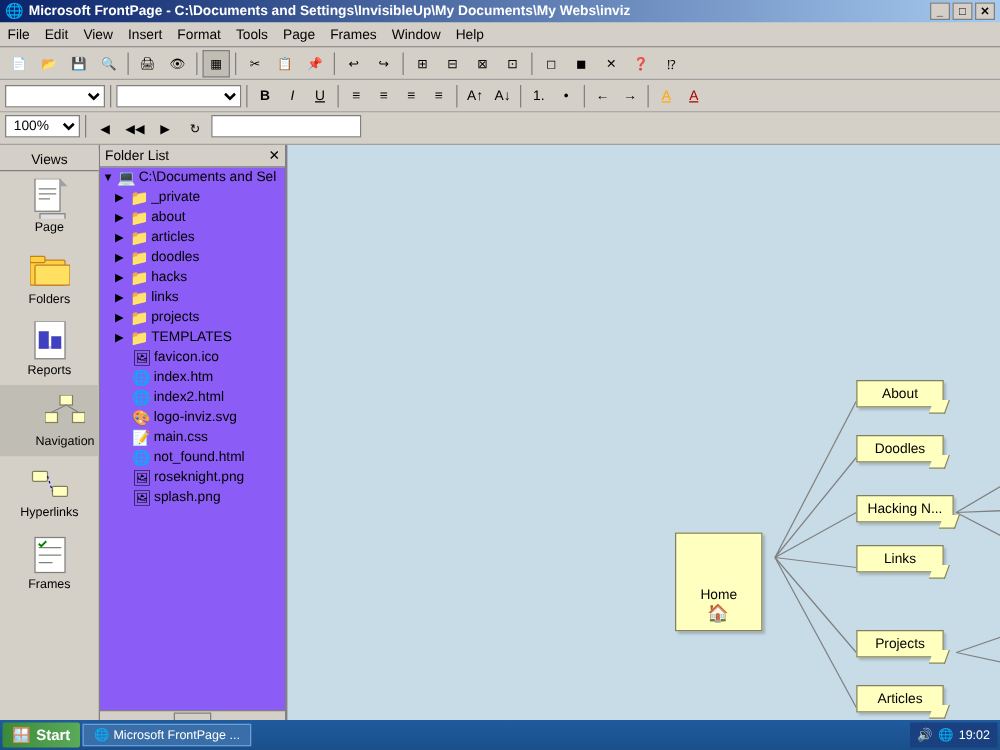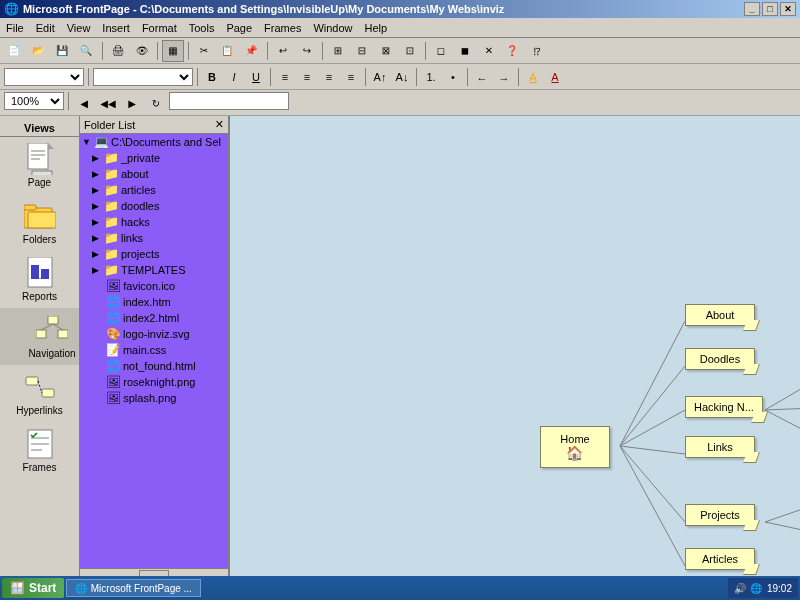--- a/index.html
+++ b/index.html
@@ -115,21 +115,21 @@
       font-size: 10px;
       gap: 2px;
     }
     .view-icon {
       width: 32px; height: 32px;
       display: flex; align-items: center; justify-content: center;
     }
     #views-label {
       background: #d4d0c8;
       font-size: 11px;
-      font-weight: bold;
+      font-weight: normal;
       padding: 2px 4px;
       border-bottom: 1px solid #808080;
       text-align: center;
     }
 
     
     #folder-panel {
       width: 150px;
       background: #8b5cf6;
       border-right: 2px solid #808080;
@@ -586,21 +586,21 @@
 
       <line x1="535" y1="294" x2="610" y2="250" stroke="#808080" stroke-width="1"></line>
       <line x1="535" y1="294" x2="610" y2="291" stroke="#808080" stroke-width="1"></line>
       <line x1="535" y1="294" x2="610" y2="333" stroke="#808080" stroke-width="1"></line>
 
       <line x1="535" y1="406" x2="610" y2="380" stroke="#808080" stroke-width="1"></line>
       <line x1="535" y1="406" x2="610" y2="422" stroke="#808080" stroke-width="1"></line>
     </svg>
 
     <div class="nav-node-home" style="left:310px; top:310px; position:absolute; background:#ffffc0; border:1px solid #808060; padding:6px 10px; min-width:70px; text-align:center; box-shadow:2px 2px 2px rgba(0,0,0,0.2);">
-      <div style="font-size:11px;">Home</div>
+      <div style="font-size:11px;margin-top:37px;">Home</div>
       <div style="font-size:14px;">🏠</div>
     </div>
 
     <div class="nav-node" style="left:455px; top:188px;">
       <span>About</span>
     </div>
 
     <div class="nav-node" style="left:455px; top:232px;">
       <span>Doodles</span>
     </div>

